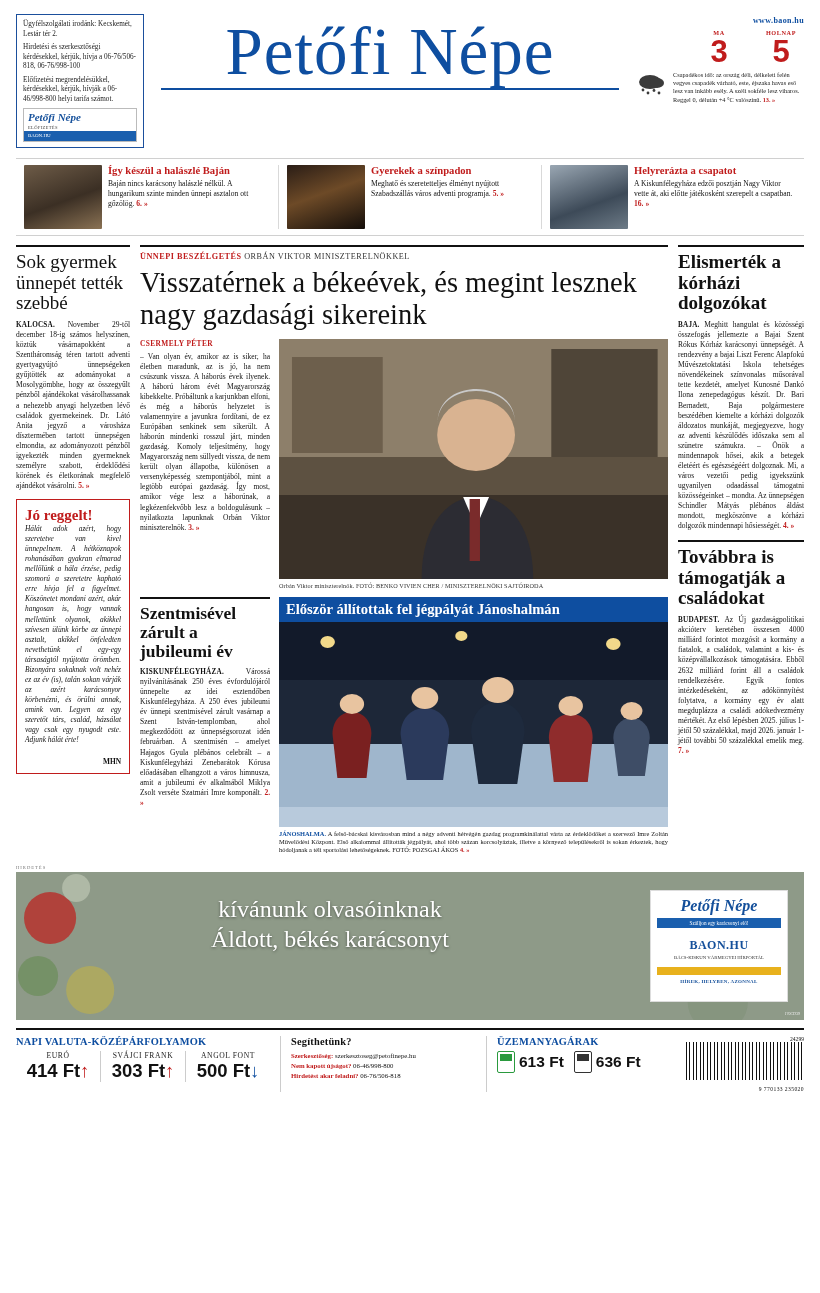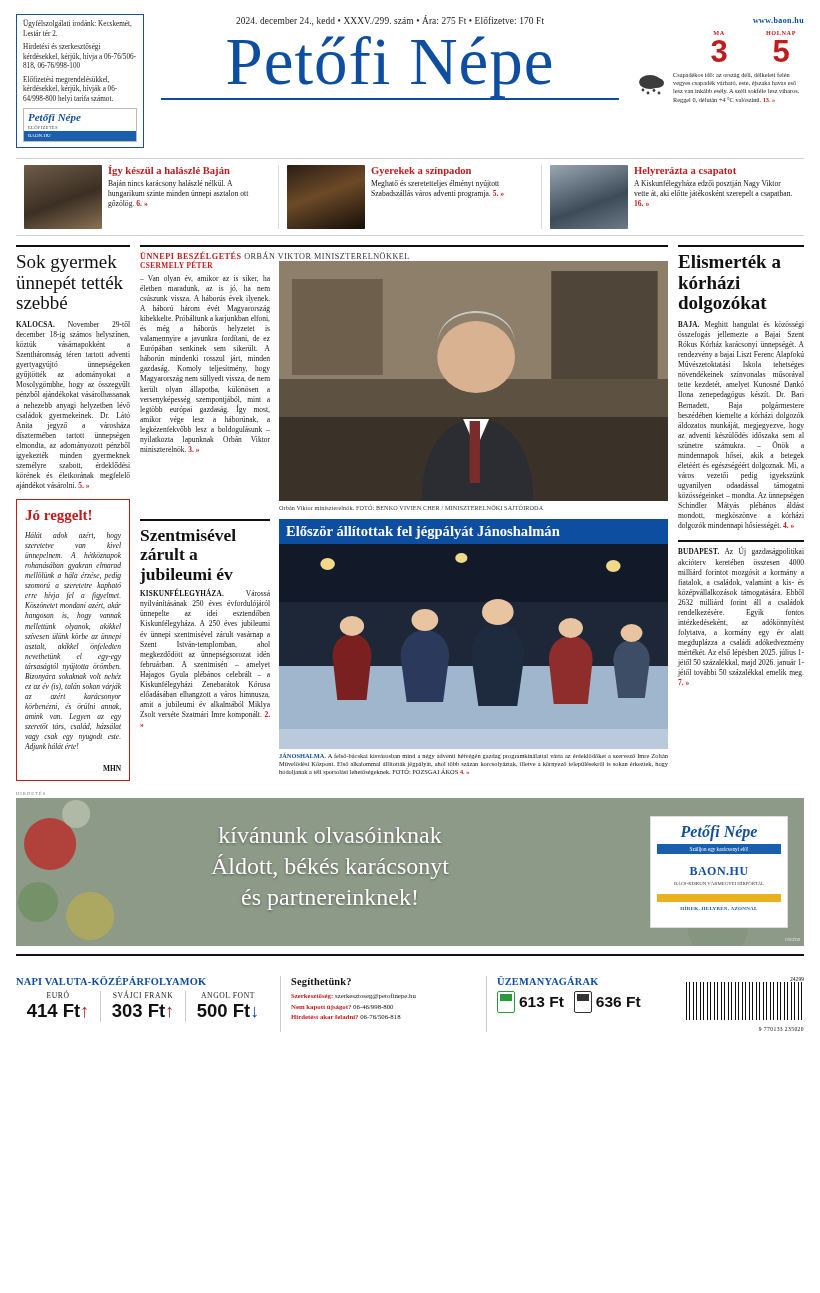--- a/index.html
+++ b/index.html
@@ -93,21 +93,21 @@
   .tc-photo { flex:1; }
   .photo {
     width:100%; height:240px; position:relative; overflow:hidden;
   }
   .caption { font-size:6.2px; color:#333; margin-top:3px; letter-spacing:.1px;}
 
   
   .jorg {
     border:1px solid #c01c1c; padding:7px 8px; margin-top:8px;
   }
-  .jorg-h { color:#c01c1c; font-size:15px; font-weight:bold; margin-bottom:7px;}
+  .jorg-h { color:#c01c1c; font-size:15px; font-weight:bold; margin-bottom:0;}
   .jorg-t { font-size:7.4px; line-height:1.36; font-style:italic; text-align:justify;}
   .jorg-sig { font-size:7.4px; font-weight:bold; text-align:right; margin-top:12px;}
 
   
   .mid-low { display:flex; gap:9px; margin-top:8px; }
   .ml-left { width:130px; }
   .ml-right { flex:1; }
   .head-m { font-size:17.5px; line-height:1.1; margin:0 0 5px 0;}
   .banner-head {
     background:#0e4ea0; color:#fff; font-size:14.6px; font-weight:bold;
@@ -138,21 +138,21 @@
   }
   .ad-card .c-logo{ font-size:16px; color:#15509b; font-style:italic; font-weight:bold; }
   .ad-card .c-blue{ background:#1a5fae; color:#fff; font-size:5.2px; padding:2px; margin-top:3px;}
   .ad-card .c-baon{ font-size:12px; font-weight:bold; color:#15509b; margin-top:10px; letter-spacing:.5px;}
   .ad-card .c-sub{ font-size:4.8px; color:#333; line-height:1.35; margin-top:2px;}
   .ad-card .c-bar{ height:8px; background:#e8b11d; margin-top:6px;}
   .ad-card .c-foot{ font-size:5px; color:#15509b; font-weight:bold; margin-top:4px; letter-spacing:.3px;}
   .ad-code { position:absolute; right:4px; bottom:4px; font-size:4px; color:#eee; }
 
   
-  .footer { margin-top:8px; border-top:2px solid #111; padding-top:20px; display:flex; gap:10px;}
+  .footer { margin-top:8px; border-top:2px solid #111; padding-top:6px; display:flex; gap:10px;}
   .f-cur { width:254px; }
   .f-h { font-size:10.4px; font-weight:bold; color:#0e4ea0; letter-spacing:.2px; margin-bottom:4px;}
   .cur-row { display:flex; }
   .cur-cell { flex:1; text-align:center; }
   .cur-cell + .cur-cell { border-left:1px solid #ccc; }
   .cur-n { font-size:7.6px; letter-spacing:.6px; color:#222;}
   .cur-v { font-size:18.5px; font-weight:bold; color:#111; font-family:"Liberation Sans",sans-serif;}
   .up { color:#c01c1c; } .down{ color:#0e4ea0; }
 
   .f-help { width:196px; border-left:1px solid #ccc; padding-left:10px; }
@@ -177,33 +177,32 @@
 </head>
 <body>
 
 <div class="page">
 
   <div class="masthead">
 
     <div class="mh-left">
       <div class="blk">Ügyfélszolgálati irodánk: Kecskemét, Lestár tér 2.</div>
       <div class="blk">Hirdetési és szerkesztőségi kérdésekkel, kérjük, hívja a 06-76/506-818, 06-76/998-100</div>
-      <div class="blk">Előfizetési megrendelésükkel, kérdésekkel, kérjük, hívják a 06-64/998-800 helyi tarifa számot.</div>
+      <div class="blk">Előfizetési megrendelésükkel, kérdésekkel, kérjük, hívják a 06-46/998-800 helyi tarifa számot.</div>
       <div class="mini-logo">
         <div class="ml-band"></div>
         <div class="ml-txt">Petőfi Népe</div>
         <div class="ml-sub">ELŐFIZETÉS</div>
         <div class="ml-blue">
             <span>BAON.HU</span>
           </div>
       </div>
     </div>
 
     <div class="mh-center">
-      <div class="mh-dateline">2024. december 24., kedd • XXXV./299. szám • Ára: 275 Ft • Előfizetve: 170 Ft</div>
       <div class="mh-title">Petőfi Népe</div>
       <div class="mh-rule"></div>
     </div>
 
     <div class="mh-right">
       <div class="mh-url">www.baon.hu</div>
       <div class="wx">
         <div class="wx-col">
           <div class="wx-lbl">MA</div>
           <div class="wx-val">3</div>
@@ -284,20 +283,21 @@
         <div class="jorg-sig">MHN</div>
       </div>
     </div>
 
     <div class="col-c">
       <div class="hrule"></div>
       <div class="kicker">
         <span class="k1">ÜNNEPI BESZÉLGETÉS</span>
         <span class="k2">ORBÁN VIKTOR MINISZTERELNÖKKEL</span>
       </div>
+      <h1 class="main-head">Visszatérnek a békeévek, és megint lesznek nagy gazdasági sikereink</h1>
 
       <div class="two-col">
         <div class="tc-text">
           <div class="byline">CSERMELY PÉTER</div>
           <div class="body-txt">
             <span>– Van olyan év, amikor az is siker, ha életben maradunk, az is jó, ha nem csúszunk vissza. A háborús évek ilyenek. A háború három évét Magyarország kibekkelte. Próbáltunk a karjunkban elfoni, és még a háborús helyzetet is valamennyire a javunkra fordítani, de ez Európában senkinek sem sikerült. A háborún mindenki rosszul járt, minden gazdaság. Komoly teljesítmény, hogy Magyarország nem süllyedt vissza, de nem került olyan állapotba, különösen a versenyképesség szempontjából, mint a legtöbb európai gazdaság. Így most, amikor vége lesz a háborúnak, a legkézenfekvőbb lesz a boldogulásunk – nyilatkozta lapunknak Orbán Viktor miniszterelnök.</span>
             <span class="pg">3. »</span>
           </div>
         </div>
         <div class="tc-photo">
@@ -366,20 +366,21 @@
 
     <div class="col-r">
       <div class="hrule"></div>
       <h2 class="head-r">Elismerték a kórházi dolgozókat</h2>
       <div class="body-txt">
         <span class="lead">BAJA.</span><span> Meghitt hangulat és közösségi összefogás jellemezte a Bajai Szent Rókus Kórház karácsonyi ünnepségét. A rendezvény a bajai Liszt Ferenc Alapfokú Művészetoktatási Iskola tehetséges növendékeinek színvonalas műsorával tette kezdetét, amelyet Kunosné Dankó Ilona zenepedagógus készít. Dr. Bari Bernadett, Baja polgármestere beszédében kiemelte a kórházi dolgozók áldozatos munkáját, megjegyezve, hogy az adventi készülődés időszaka sem al szünetre számukra. – Önök a mindennapok hősei, akik a betegek életéért és egészségéért dolgoznak. Mi, a város vezetői pedig igyekszünk ugyanilyen odaadással támogatni közösségeinket – mondta. Az ünnepségen Schindler Mátyás plébános áldást mondott, megköszönve a kórházi dolgozók mindennapi hősiességét.</span>
         <span class="pg">4. »</span>
       </div>
 
       <div class="hrule" style="margin-top:9px;"></div>
+      <h2 class="head-r">Továbbra is támogatják a családokat</h2>
       <div class="body-txt">
         <span class="lead">BUDAPEST.</span><span> Az Új gazdaságpolitikai akcióterv keretében összesen 4000 milliárd forintot mozgósít a kormány a fiatalok, a családok, valamint a kis- és középvállalkozások támogatására. Ebből 2632 milliárd forint áll a családok rendelkezésére. Egyik fontos intézkedéseként, az adókönnyítést folytatva, a kormány egy év alatt megduplázza a családi adókedvezmény mértékét. Az első lépésben 2025. július 1-jétől 50 százalékkal, majd 2026. január 1-jétől további 50 százalékkal emelik meg.</span>
         <span class="pg">7. »</span>
       </div>
     </div>
   </div>
 
   <div class="ad-wrap">
     <div class="ad-label">HIRDETÉS</div>
     <div class="ad">
@@ -387,21 +388,20 @@
         <rect width="786" height="148" fill="#8e9a88"></rect>
         <circle cx="34" cy="46" r="26" fill="#b6332e" opacity=".85"></circle>
         <circle cx="22" cy="104" r="20" fill="#6f8f5f" opacity=".8"></circle>
         <circle cx="74" cy="118" r="24" fill="#c0b24a" opacity=".6"></circle>
         <circle cx="700" cy="130" r="30" fill="#7e8f76" opacity=".5"></circle>
         <circle cx="60" cy="16" r="14" fill="#cfd8c4" opacity=".5"></circle>
       </svg>
       <div class="ad-txt">
         <div>kívánunk olvasóinknak</div>
         <div>Áldott, békés karácsonyt</div>
-        <div>és partnereinknek!</div>
       </div>
       <div class="ad-card">
         <div class="c-logo">Petőfi Népe</div>
         <div class="c-blue">Szálljon egy karácsonyi elő!</div>
         <div class="c-baon">BAON.HU</div>
         <div class="c-sub">BÁCS-KISKUN VÁRMEGYEI HÍRPORTÁL</div>
         <div class="c-bar"></div>
         <div class="c-foot">HÍREK, HELYBEN, AZONNAL</div>
       </div>
       <div class="ad-code">170CD39</div>

